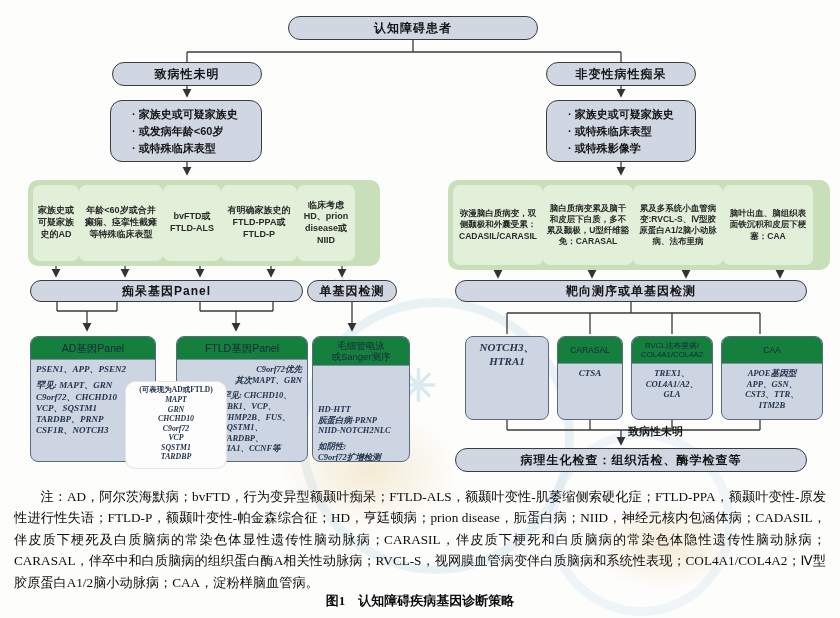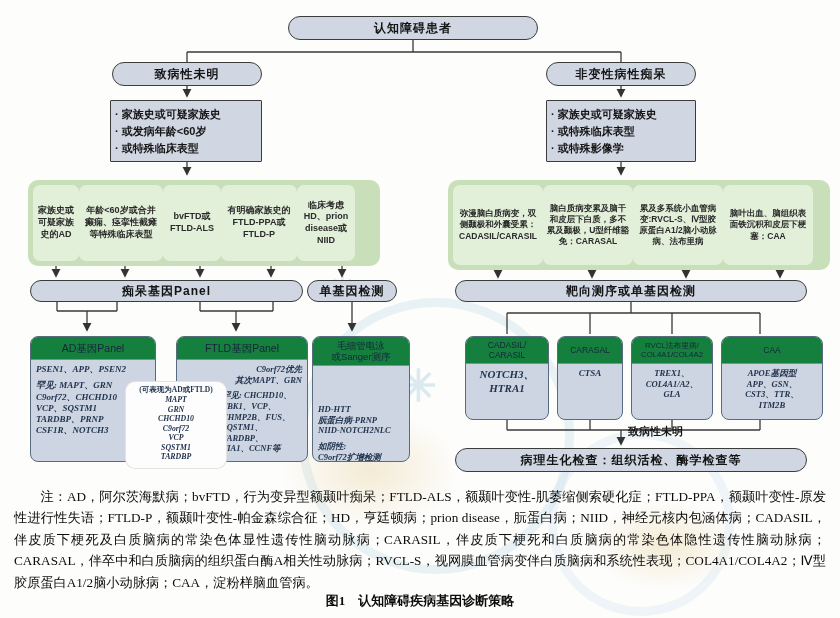--- a/index.html
+++ b/index.html
@@ -10,22 +10,22 @@
   .wm-circle{border:9px solid #cfe3ec;border-radius:50%;opacity:.45;}
   .wm-blob{border-radius:50%;opacity:.55;}
   .wm-glyph{color:#bcd9e6;opacity:.5;font-weight:bold;}
   
   svg.connectors{position:absolute;inset:0;z-index:1;}
   
   .abs{position:absolute;z-index:2;box-sizing:border-box;}
   .pill{background:#d0d7e3;border:1.4px solid #3c3c3c;border-radius:12px;
         display:flex;align-items:center;justify-content:center;
         font-weight:bold;font-size:12px;color:#141414;letter-spacing:1px;}
-  .crit{background:#d0d7e3;border:1.4px solid #3c3c3c;border-radius:1px;
-        padding:5px 4px;font-weight:bold;font-size:11px;line-height:1.55;color:#141414;}
+  .crit{background:#d0d7e3;border:1.4px solid #3c3c3c;border-radius:12px;
+        padding:5px 21px;font-weight:bold;font-size:11px;line-height:1.55;color:#141414;}
   .gwrap{background:#c8dfba;border-radius:10px;display:flex;padding:5px;}
   .gbox{background:#e2efd9;border-radius:7px;display:flex;align-items:center;justify-content:center;
         text-align:center;font-weight:bold;line-height:1.3;padding:2px 3px;color:#2b2b2b;box-sizing:border-box;}
   .panel{border:1.2px solid #5a6b80;border-radius:8px;background:#ccd5e1;overflow:hidden;
          display:flex;flex-direction:column;}
   .panel-h{background:#15803d;border-bottom:1px solid #7b8da3;font-weight:normal;
            text-align:center;color:#16243d;display:flex;align-items:center;justify-content:center;
            line-height:1.2;flex:0 0 auto;}
   .panel-b{padding:4px 5px;font-family:"Liberation Serif",serif;font-style:italic;font-weight:bold;
            color:#23344f;line-height:1.25;flex:1 1 auto;}
@@ -158,22 +158,20 @@
 NIID-NOTCH2NLC</div>
       <div data-bind-lines="flowchart.left.sanger_box.if_negative">如阴性:
 C9orf72扩增检测
 WES
 WGS
 三代测序</div>
     </div>
   </div>
 
   <div class="abs panel" style="left:465px;top:336px;width:84px;height:84px;">
-    <div class="panel-h" style="height:26px;font-size:8.5px;" data-bind-lines="flowchart.right.gene_boxes.0.title">CADASIL/
-CARASIL</div>
     <div class="panel-b" style="font-size:11px;text-align:center;" data-bind-lines="flowchart.right.gene_boxes.0.genes">NOTCH3、
 HTRA1</div>
   </div>
   <div class="abs panel" style="left:557px;top:336px;width:66px;height:84px;">
     <div class="panel-h" style="height:26px;font-size:8.5px;" data-bind-lines="flowchart.right.gene_boxes.1.title">CARASAL</div>
     <div class="panel-b" style="font-size:9px;text-align:center;" data-bind-lines="flowchart.right.gene_boxes.1.genes">CTSA</div>
   </div>
   <div class="abs panel" style="left:631px;top:336px;width:82px;height:84px;">
     <div class="panel-h" style="height:26px;font-size:7.8px;" data-bind-lines="flowchart.right.gene_boxes.2.title">RVCL法布里病/
 COL4A1/COL4A2</div>

